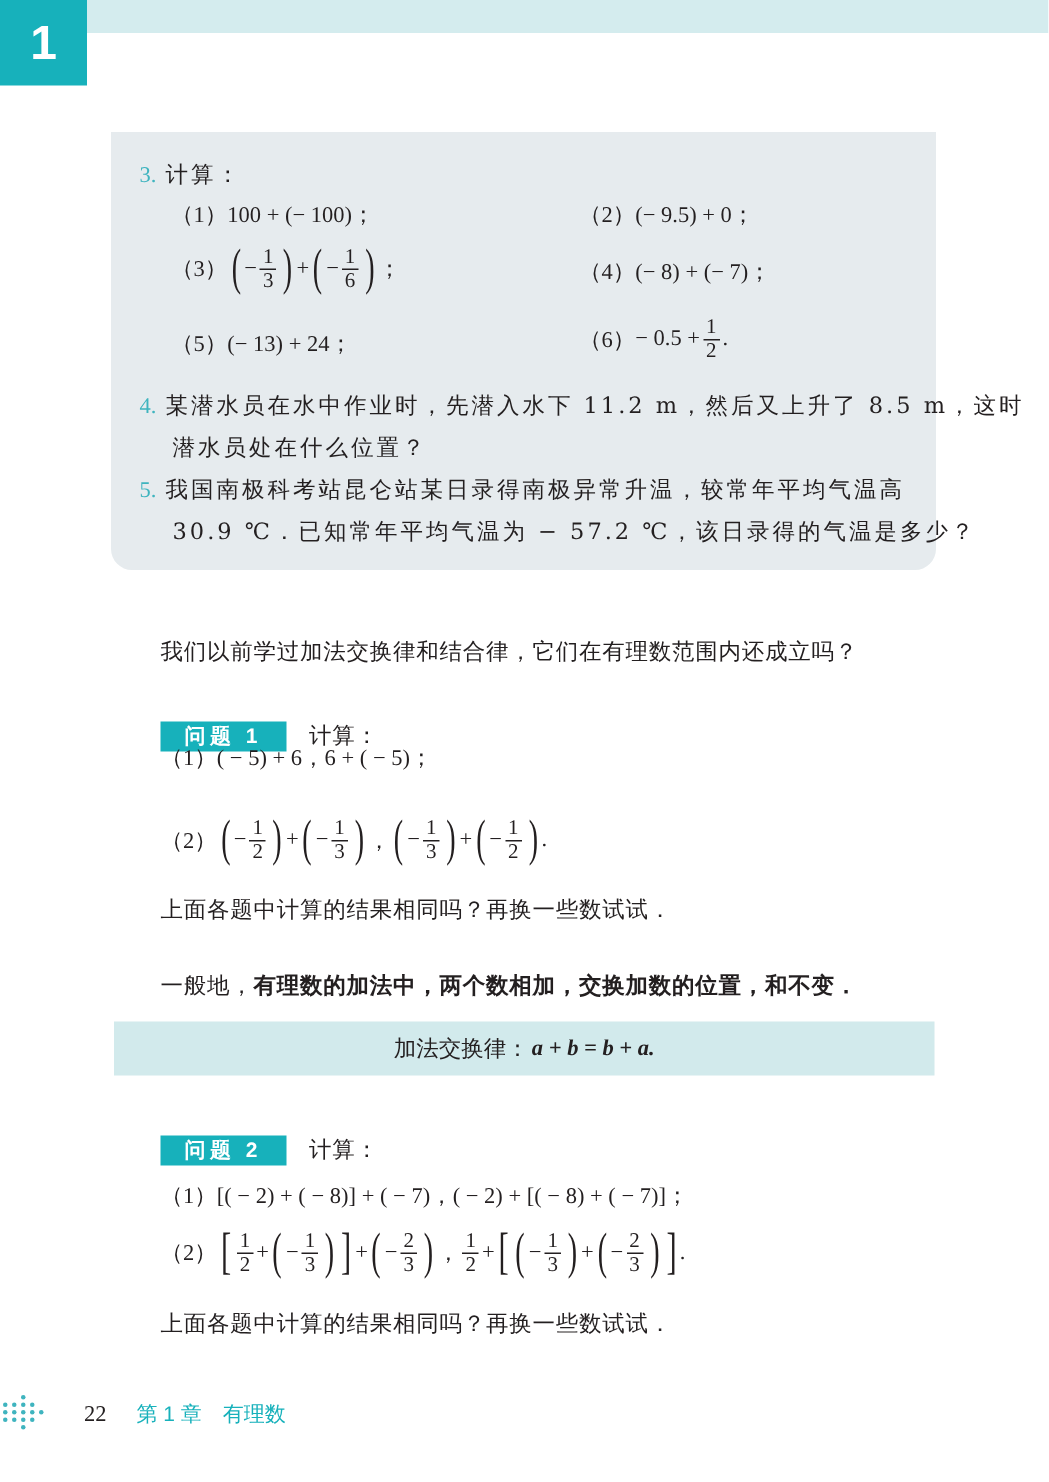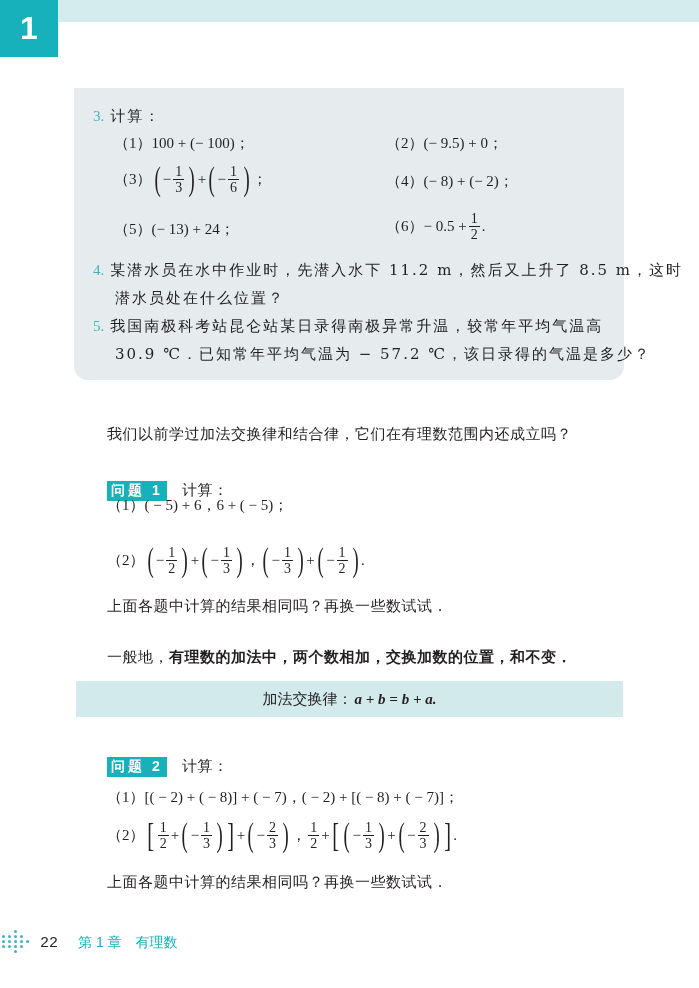--- a/index.html
+++ b/index.html
@@ -23,30 +23,30 @@
   .math { position:absolute; font-family:"Liberation Serif",serif; font-size:15px; white-space:nowrap;
     display:flex; align-items:center; }
   .frac { display:inline-flex; flex-direction:column; align-items:center; margin:0 2px; font-size:14px; line-height:15px; }
   .frac .num { padding:0 2px; }
   .frac .den { border-top:1px solid #231f20; padding:0 2px; }
   .paren { font-size:34px; font-weight:100; line-height:34px; transform:scaleX(0.55); display:inline-block; }
   .brack { font-size:34px; line-height:34px; transform:scaleX(0.6); display:inline-block; }
 
   .para { position:absolute; font-size:15px; white-space:nowrap; letter-spacing:0.5px; }
   .q-label { display:inline-block; background:#17b1bb; color:#fff; font-family:"Liberation Sans",sans-serif;
-    font-weight:bold; font-size:14px; padding:1px 4px; letter-spacing:3px; }
+    font-weight:bold; font-size:14px; padding:1px 16px; letter-spacing:3px; }
   .bold-sans { font-family:Liberation Serif, serif; font-weight:bold; }
   .rule-box { position:absolute; left:76px; top:681px; width:547px; height:36px; background:#d2eaec;
     display:flex; align-items:center; justify-content:center; font-size:15px; font-family:"Liberation Sans",sans-serif; }
   .rule-box .formula { font-family:"Liberation Serif",serif; font-style:italic; font-weight:bold; margin-left:2px; }
 
   .footer { position:absolute; left:0; top:928px; height:30px; display:flex; align-items:center; }
   .dots { width:36px; height:26px; position:relative; }
   .dots span { position:absolute; width:3px; height:3px; background:#3fb4bf; border-radius:50%; }
-  .page-num { font-family:Liberation Mono, monospace; font-size:15px; margin-left:4px; color:#231f20; }
+  .page-num { font-family:Liberation Serif, serif; font-size:15px; margin-left:20px; color:#231f20; }
   .chapter-label { font-family:"Liberation Sans",sans-serif; font-size:14px; color:#17b1bb; margin-left:20px; }
   .chapter-name { font-family:"Liberation Sans",sans-serif; font-size:14px; color:#17b1bb; margin-left:14px; }
 </style>
 </head>
 <body>
 
 <div class="top-band"></div>
 <div class="chapter-tab">
   <span>1</span>
 </div>
@@ -80,21 +80,21 @@
   <span>−</span>
   <span class="frac">
       <span class="num">1</span>
       <span class="den">6</span>
     </span>
   <span class="paren">)</span>
   <span>；</span>
 </div>
 <div class="math" style="left:386px; top:172px;">
   <span>（4）</span>
-  <span>(− 8) + (− 2)；</span>
+  <span>(− 8) + (− 7)；</span>
 </div>
 
 <div class="math" style="left:114px; top:220px;">
   <span>（5）</span>
   <span>(− 13) + 24；</span>
 </div>
 <div class="math" style="left:386px; top:211px;">
   <span>（6）</span>
   <span>− 0.5 +</span>
   <span class="frac">

